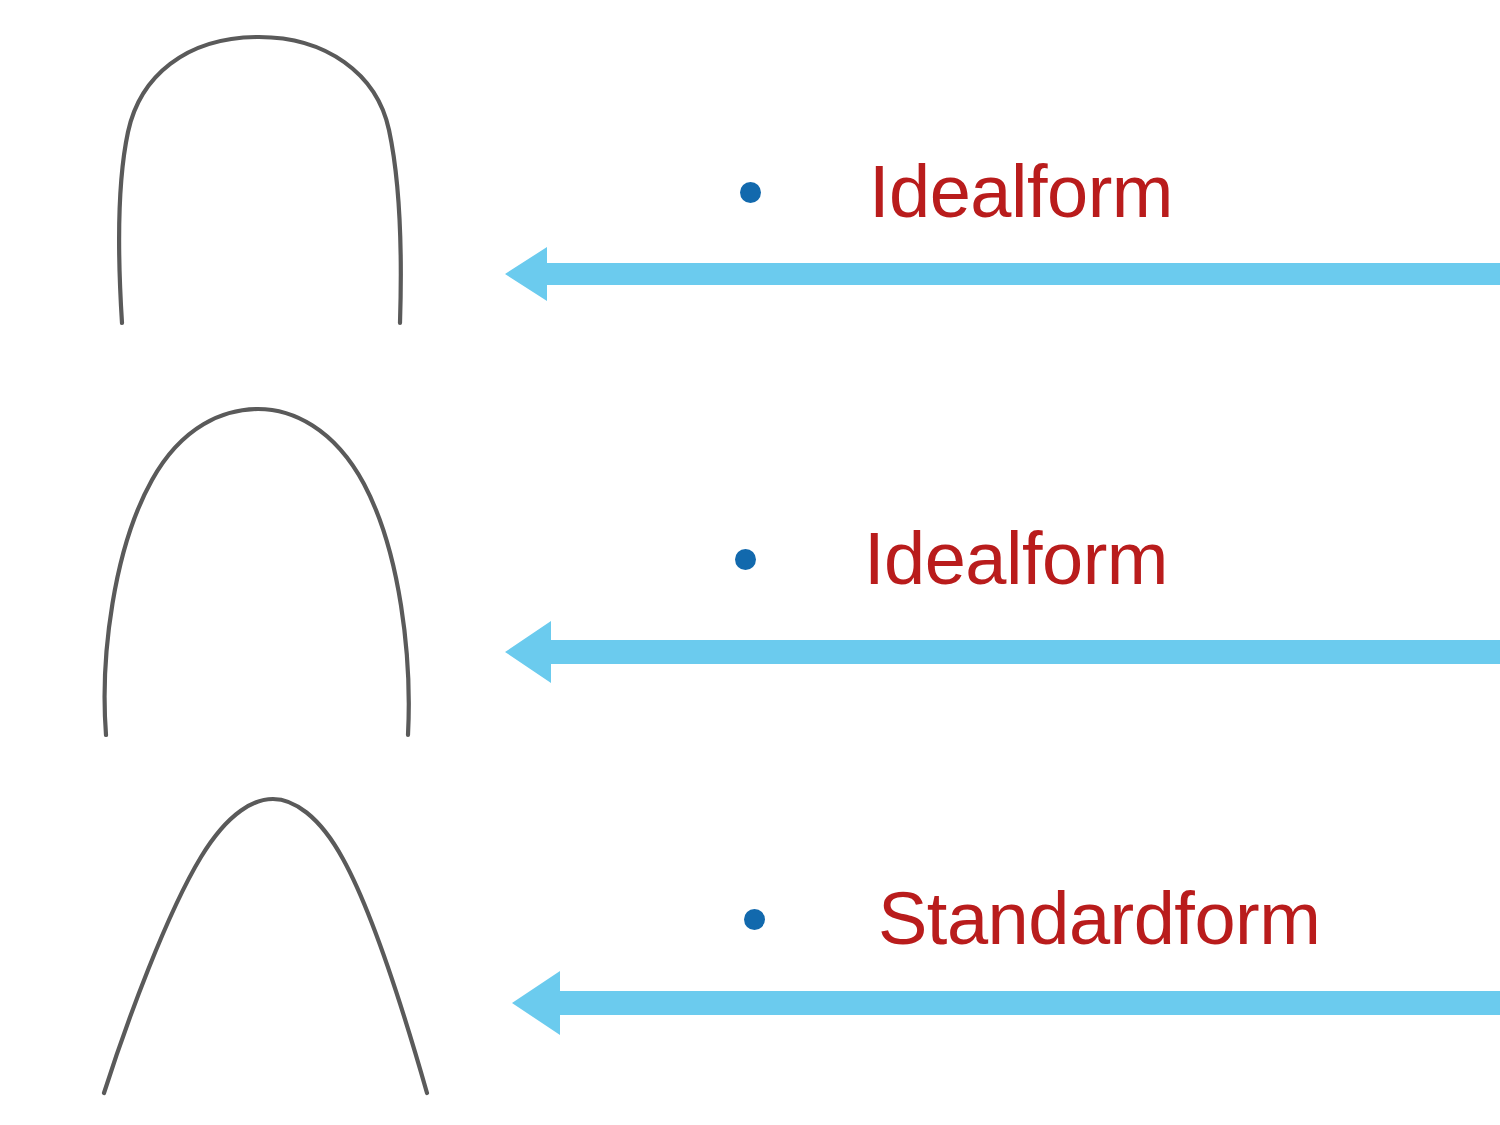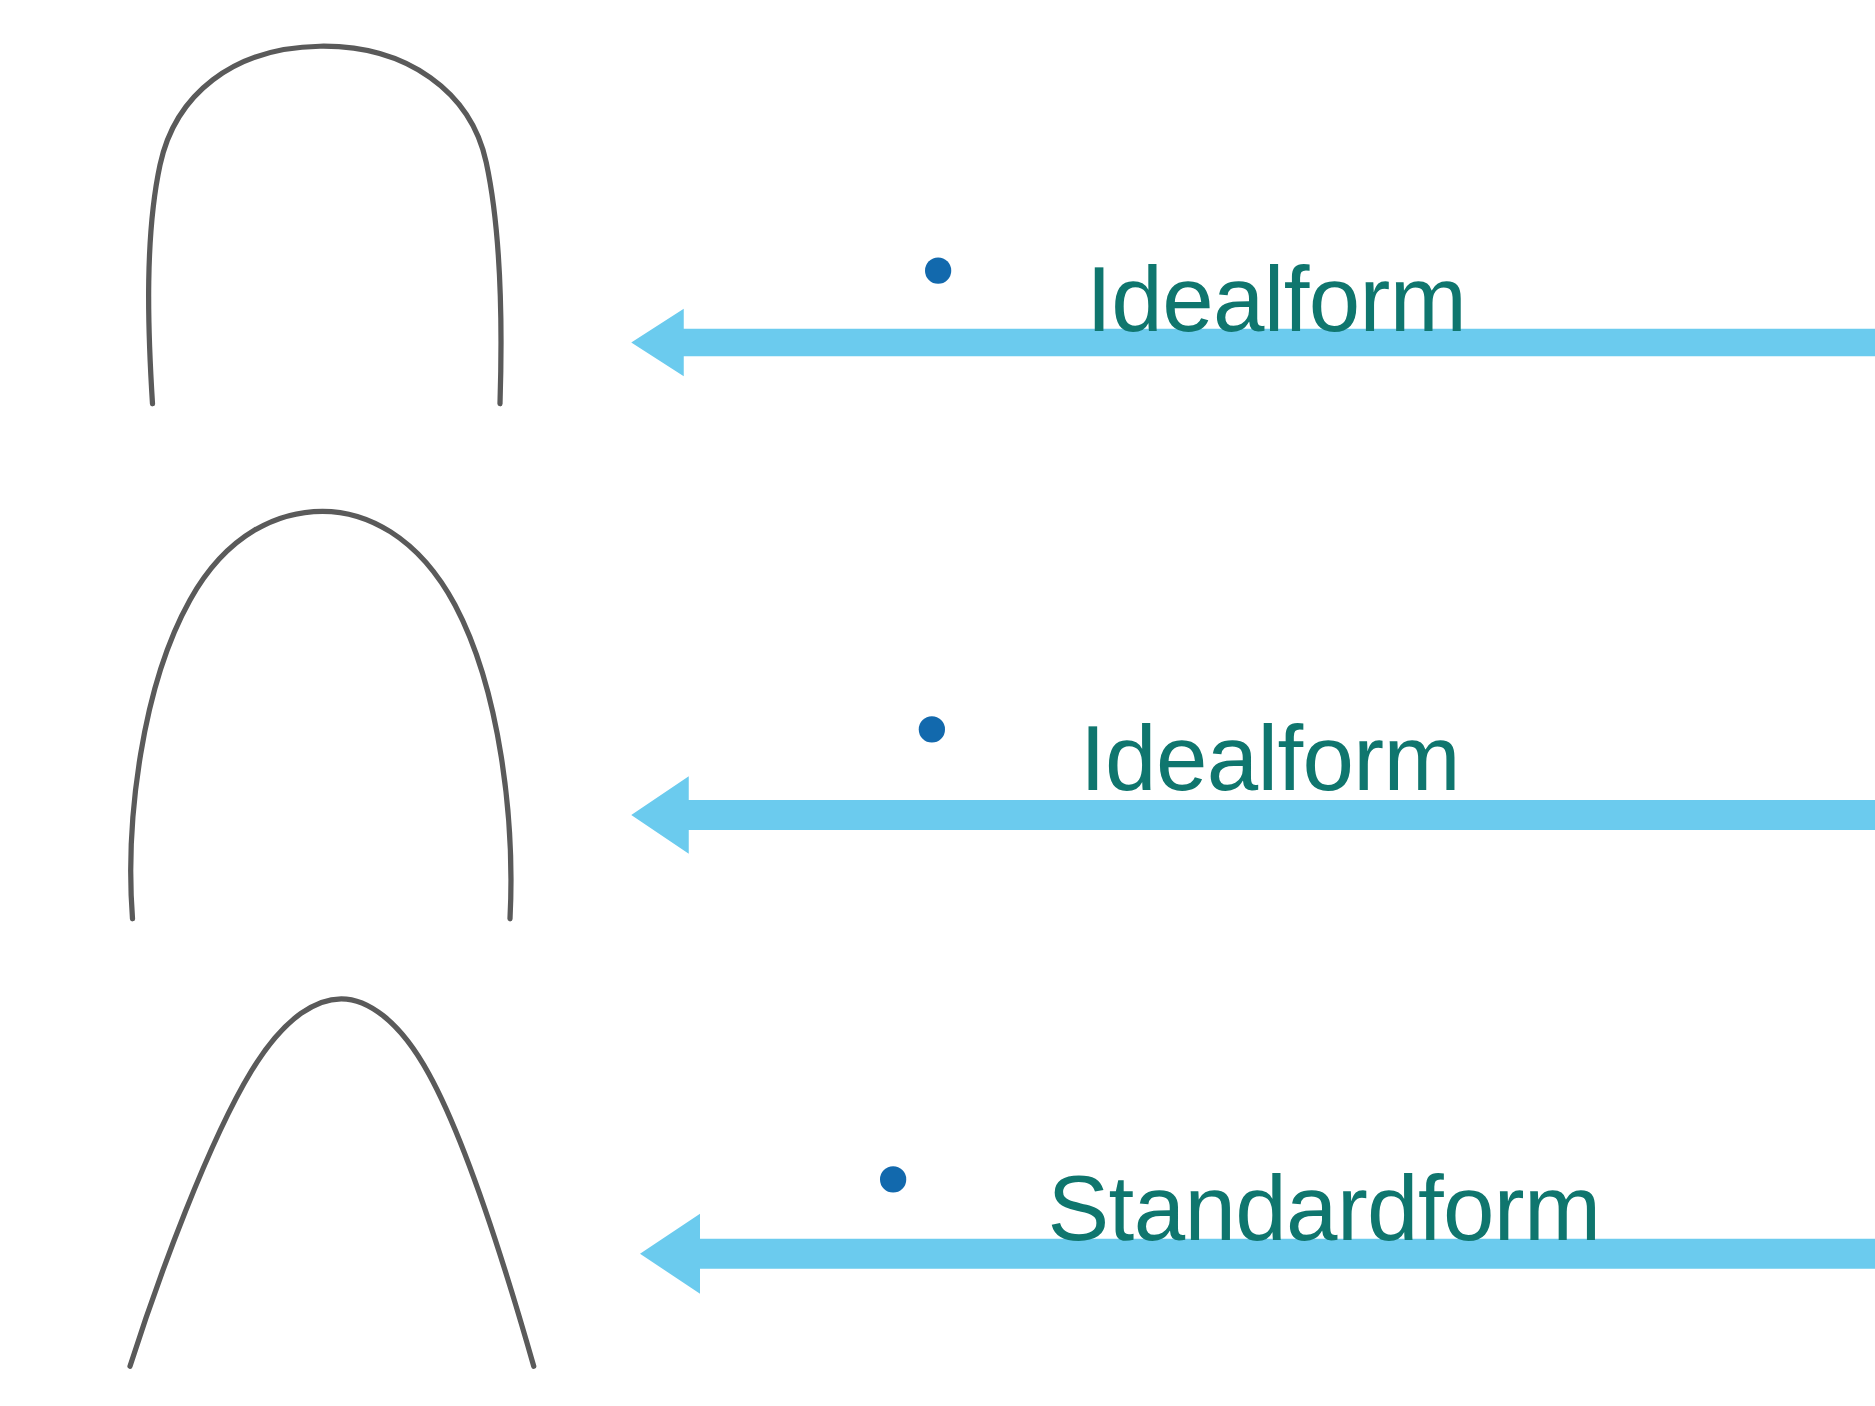--- a/index.html
+++ b/index.html
@@ -54,27 +54,26 @@
     height: 21px;
     border-radius: 50%;
     background: #1269ad;
     flex: 0 0 auto;
   }
   .bullet-gap {
     display: inline-block;
     flex: 0 0 auto;
   }
   .bullet-label {
-    color: #0f766e;
+    color: #b91c1c;
     font-family: "Liberation Sans", sans-serif;
     font-size: 74px;
     font-weight: 400;
     line-height: 1;
     letter-spacing: -0.5px;
-    margin-top: 48px;
   }
 </style>
 </head>
 <body>
 
 <div id="slide">
 
   <div class="arch-figure" style="left:90px; top:20px; width:340px; height:320px;">
     <svg class="arch-svg" width="340" height="320" viewBox="0 0 340 320">
       <path class="arch-path" stroke-width="4.2" d="M 32 303
@@ -122,19 +121,19 @@
                C 154 26, 180 14, 198 14
                C 218 14, 244 30, 268 74
                C 300 132, 332 238, 352 308"></path>
     </svg>
   </div>
 
   <svg class="arrow" style="left:512px; top:968px; width:1000px; height:70px;" width="1000" height="70" viewBox="0 0 1000 70" preserveAspectRatio="none">
     <polygon class="arrow-shape" points="0,35 48,3 48,23 1000,23 1000,47 48,47 48,67"></polygon>
   </svg>
 
-  <div class="bullet-row" style="left:704px; top:882px;">
+  <div class="bullet-row" style="left:744px; top:882px;">
     <span class="bullet-dot"></span>
     <span class="bullet-gap" style="width:113px;"></span>
     <span class="bullet-label">Standardform</span>
   </div>
 
 </div>
 
 </body></html>

